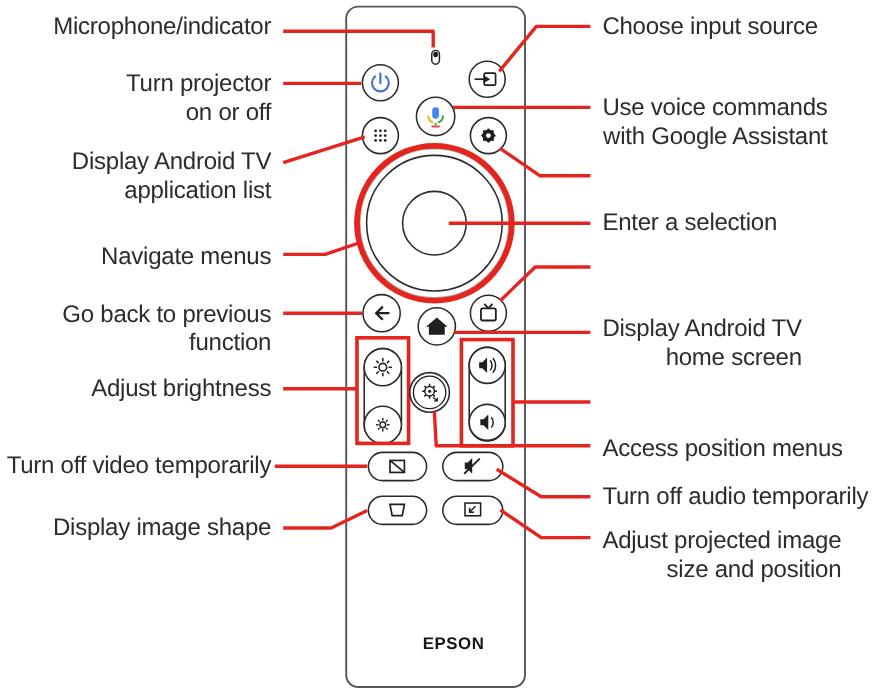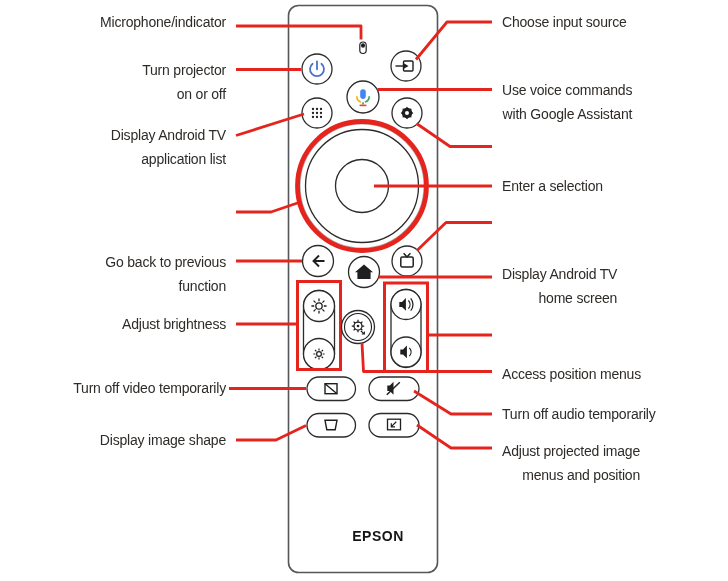--- a/index.html
+++ b/index.html
@@ -1,19 +1,19 @@
 <!DOCTYPE html>
 <html style="--red: #e5241d; --text: #2e2b28; --outline: #2b2b2d; --body_outline: #55565a; --nav_gray: #b5b5b5; --icon: #1f1f21; --power_blue: #4a73c8; --google_blue: #4285f4; --google_red: #ea4335; --google_yellow: #f4b400; --google_green: #34a853;"><head>
 <meta charset="utf-8">
 <style>
   html,body{margin:0;padding:0;background:#fff;}
   .canvas{position:relative;width:728px;height:581px;background:#fff;overflow:hidden;
           font-family:"Liberation Sans",sans-serif;}
   .canvas svg{position:absolute;left:0;top:0;}
-  .lbl{position:absolute;font-size:14px;line-height:24px;color:var(--text);
+  .lbl{position:absolute;font-size:20px;line-height:24px;color:var(--text);
        white-space:pre-line;letter-spacing:-0.2px;}
   .lbl.left{right:502px;text-align:right;}
   .lbl.right{left:502px;text-align:right;}
   .brand{position:absolute;left:288px;top:528px;width:180px;text-align:center;
          font-size:14px;font-weight:bold;letter-spacing:0.5px;color:#151515;}
   
   .body{fill:#fff;stroke:var(--body_outline);stroke-width:1.6;}
   .btn{fill:#fff;stroke:var(--outline);stroke-width:1.3;}
   .navgray{fill:none;stroke:var(--nav_gray);stroke-width:1.2;}
   .red-ring{fill:none;stroke:var(--red);stroke-width:4.8;}
@@ -211,31 +211,32 @@
     <polyline class="cline" points="414,391 451,414 492,414"></polyline>
     <polyline class="cline" points="417,425 451,448 492,448"></polyline>
   </g>
 </svg>
 
   <div class="lbl left" style="top:10px">Microphone/indicator</div>
   <div class="lbl left" style="top:58px">Turn projector
 on or off</div>
   <div class="lbl left" style="top:123px">Display Android TV
 application list</div>
+  <div class="lbl left" style="top:202px">Navigate menus</div>
   <div class="lbl left" style="top:250px">Go back to previous
 function</div>
   <div class="lbl left" style="top:376px">Turn off video temporarily</div>
   <div class="lbl left" style="top:312px">Adjust brightness</div>
   <div class="lbl left" style="top:428px">Display image shape</div>
 
   <div class="lbl right" style="top:10px">Choose input source</div>
   <div class="lbl right" style="top:78px">Use voice commands
 with Google Assistant</div>
   <div class="lbl right" style="top:174px">Enter a selection</div>
   <div class="lbl right" style="top:262px">Display Android TV
 home screen</div>
   <div class="lbl right" style="top:362px">Access position menus</div>
   <div class="lbl right" style="top:402px">Turn off audio temporarily</div>
   <div class="lbl right" style="top:439px">Adjust projected image
-menus and position</div>
+size and position</div>
 
   <div class="brand">EPSON</div>
 </div>
 
 </body></html>

